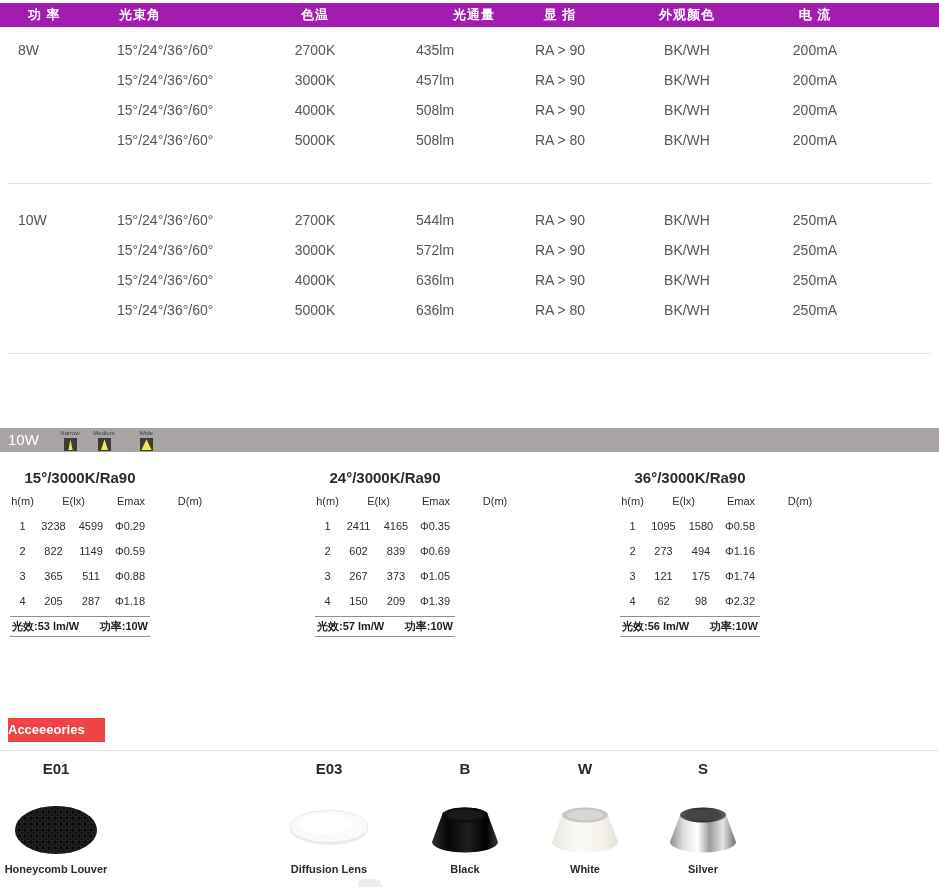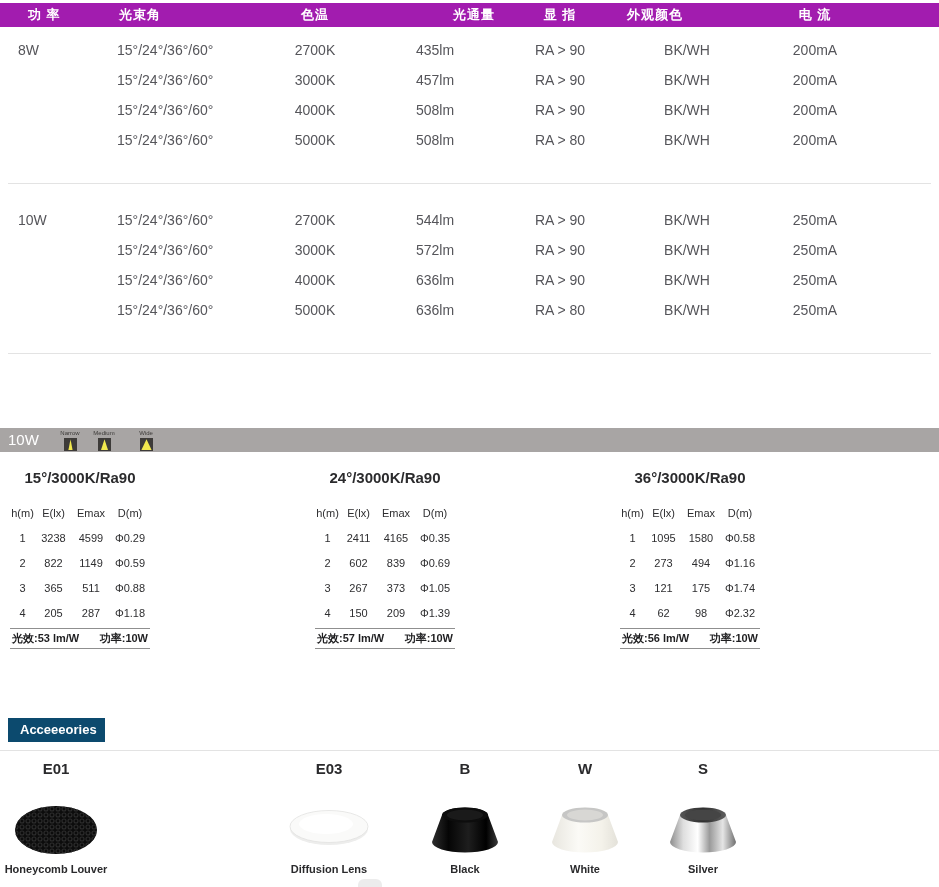--- a/index.html
+++ b/index.html
@@ -15,21 +15,21 @@
   }
   .hc {
     position:absolute; top:0; height:24px; line-height:24px;
     color:#ffffff; font-size:13px; font-weight:bold; letter-spacing:1px;
   }
   .hc1 { left:28px; }
   .hc2 { left:119px; }
   .hc3 { left:255px; width:120px; text-align:center; }
   .hc4 { left:375px; width:120px; text-align:right; }
   .hc5 { left:500px; width:120px; text-align:center; }
-  .hc6 { left:627px; width:120px; text-align:left; }
+  .hc6 { left:627px; width:120px; text-align:center; }
   .hc7 { left:755px; width:120px; text-align:center; }
   .spec-row { position:absolute; left:0; width:939px; height:24px; }
   .dc {
     position:absolute; top:0; height:24px; line-height:24px;
     font-size:14px; color:#55555a;
   }
   .dc1 { left:18px; width:80px; }
   .dc2 { left:117px; width:150px; }
   .dc3 { left:255px; width:120px; text-align:center; }
   .dc4 { left:375px; width:120px; text-align:center; }
@@ -47,37 +47,37 @@
     position:absolute; left:8px; top:0; height:24px; line-height:24px;
     color:#ffffff; font-size:15px;
   }
   .beam-group { position:absolute; top:1px; width:28px; text-align:center; }
   .beam-label { font-size:6px; line-height:8px; color:#3c3a38; }
   .beam-icon { width:13px; height:13px; margin:1px auto 0; display:block; }
 
   
   .pt { position:absolute; top:462px; width:140px; }
   .pt-title { margin-top:8px; text-align:center; font-size:15px; font-weight:bold; color:#2b2b2d; height:15px; line-height:15px; }
-  .pt-grid-head { margin-top:21px; height:14px; line-height:14px; }
+  .pt-grid-head { margin-top:9px; height:14px; line-height:14px;gap:20px; }
   .pt-rows { margin-top:6px; }
   .pt-r { display:grid; grid-template-columns:25px 37px 38px 40px; }
   .pt-r span { text-align:center; font-size:11px; color:#2e2e30; }
   .pt-rows .pt-r { height:25px; line-height:25px; }
   .pt-foot {
     margin-top:2px; height:21px; line-height:19px;
     border-top:1px solid #8f8f8f; border-bottom:1px solid #8f8f8f;
     display:flex; justify-content:space-between; padding:0 2px;
   }
   .pt-foot span { font-size:11px; font-weight:600; color:#1f1f21; }
 
   
   .acc-title-box {
     position:absolute; left:8px; top:718px; width:97px; height:24px;
-    background:#0c4a6e; color:#ffffff; font-size:13px; font-weight:bold;
-    line-height:24px; padding-left:12px;
+    background:#ef4444; color:#ffffff; font-size:13px; font-weight:bold;
+    line-height:24px; 
   }
   .acc-item { position:absolute; top:760px; width:130px; text-align:center; }
   .acc-code { font-size:15px; font-weight:600; color:#2a2a2c; height:18px; line-height:18px; }
   .acc-img { margin-top:22px; height:58px; }
   .acc-name { margin-top:5px; font-size:11px; font-weight:600; color:#2a2a2c; }
 
   .corner-fragment {
     position:absolute; left:358px; top:879px; width:24px; height:8px;
     background:#ececec; border-radius:6px 6px 0 0;
   }

